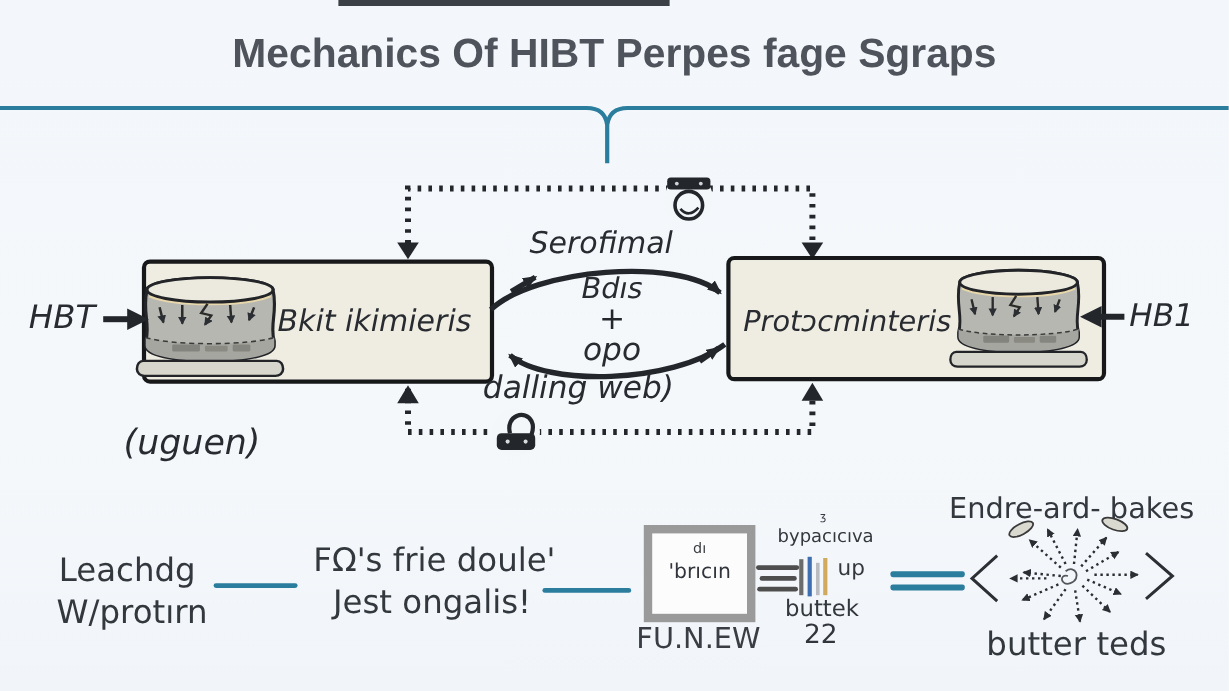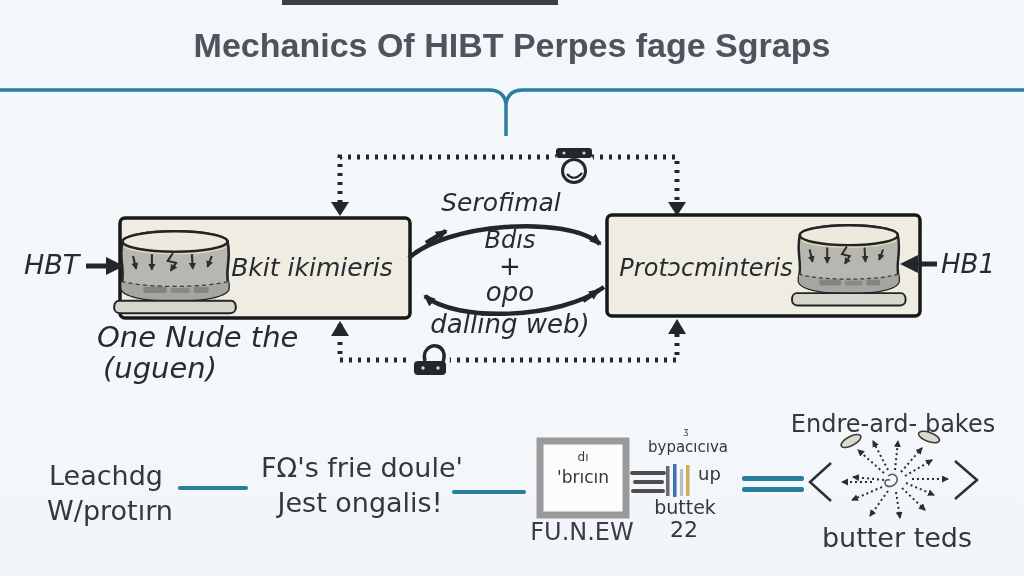--- a/index.html
+++ b/index.html
@@ -157,28 +157,27 @@
     <path d="M831 463 L810 482 L831 501" fill="none" stroke="#2c3034" stroke-width="2.5"></path>
     <path d="M955 461 L977 480 L955 499" fill="none" stroke="#2c3034" stroke-width="2.5"></path>
   </svg>
 
   <div class="abs ctr title" style="left:512px;top:26px;">Mechanics Of HIBT Perpes fage Sgraps</div>
 
   <div class="abs hand" style="left:24px;top:249px;font-size:27px;">HBT</div>
 
   <div class="abs ctr hand" style="left:312px;top:253px;font-size:25px;">Bkit ikimieris</div>
 
-  <div class="abs hand" style="left:97px;top:320px;font-size:29px;">One Nude the</div>
   <div class="abs hand" style="left:103px;top:351px;font-size:29px;">(uguen)</div>
 
   <div class="abs ctr hand" style="left:489px;top:188px;font-size:25px;margin-left:12px;">Serofimal</div>
   <div class="abs ctr hand" style="left:510px;top:226px;font-size:24px;">Bdıs</div>
   <div class="abs ctr" style="left:510px;top:251px;font-size:26px;color:#23272b;">+</div>
   <div class="abs ctr hand" style="left:510px;top:277px;font-size:26px;">opo</div>
-  <div class="abs ctr hand" style="left:510px;top:309px;font-size:26px;">dalling web)</div>
+  <div class="abs ctr hand" style="left:482px;top:309px;font-size:26px;">dalling web)</div>
 
   <div class="abs ctr hand" style="left:706px;top:254px;font-size:24px;">Protɔcminteris</div>
   <div class="abs hand" style="left:941px;top:249px;font-size:26px;">HB1</div>
 
   <div class="abs ctr hand2" style="left:106px;top:460px;font-size:27px;">Leachdg</div>
   <div class="abs ctr hand2" style="left:110px;top:495px;font-size:27px;">W/protırn</div>
 
   <div class="abs ctr hand2" style="left:362px;top:452px;font-size:27px;">FΩ's frie doule'</div>
   <div class="abs ctr hand2" style="left:360px;top:487px;font-size:27px;">Jest ongalis!</div>
 

